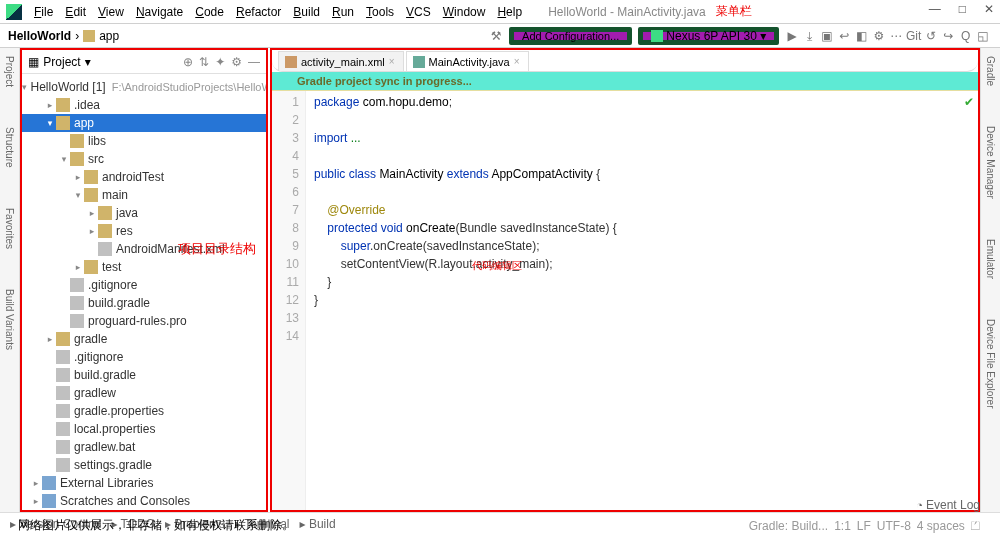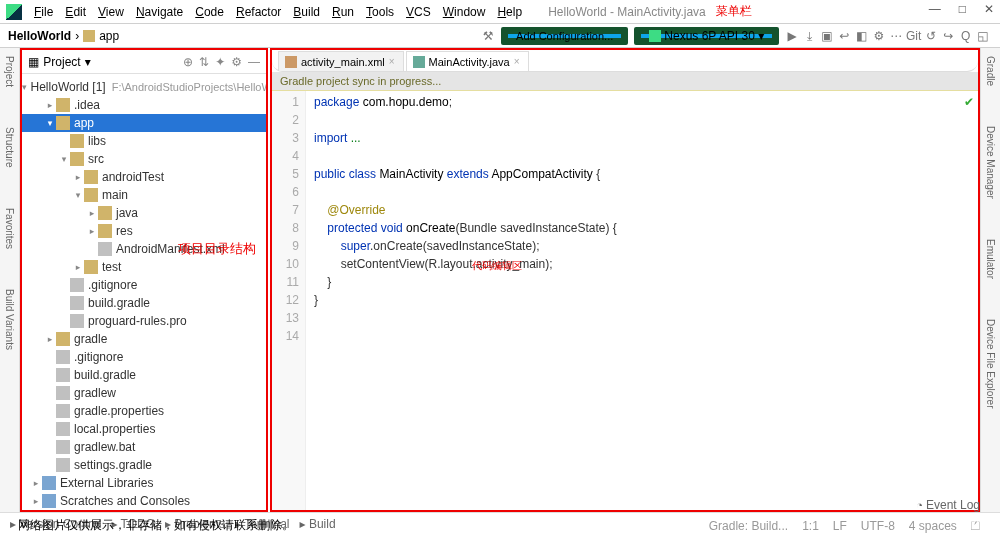--- a/index.html
+++ b/index.html
@@ -7,21 +7,21 @@
 .menubar { height:24px; display:flex; align-items:center; padding:0 6px; border-bottom:1px solid #d0d0d0; position:relative; }
 .menubar .logo { width:16px; height:16px; margin-right:6px; display:inline-block; background:linear-gradient(135deg,#3ddc84 50%,#073042 50%); }
 .menubar .mi { padding:0 6px; cursor:default; }
 .menubar .mi u { text-decoration:underline; }
 .menubar .title { margin-left:20px; color:#888; }
 .menubar .annot { margin-left:10px; color:#e00; }
 .win-btns { position:absolute; right:6px; top:2px; display:flex; gap:18px; color:#555; font-size:13px; }
 .toolbar { height:24px; display:flex; align-items:center; border-bottom:1px solid #d0d0d0; }
 .toolbar .crumb { padding:0 8px; display:flex; align-items:center; gap:4px; }
 .tb-right { margin-left:auto; display:flex; align-items:center; gap:6px; padding-right:10px; }
-.tb-btn { height:18px; padding:0 8px; border:7px solid #14532d; border-radius:2px; background:#0ea5e9; font-size:11px; display:flex; align-items:center; }
+.tb-btn { height:18px; padding:0 8px; border:5px solid #14532d; border-radius:2px; background:#a21caf; font-size:11px; display:flex; align-items:center; }
 .tb-icon { width:14px; height:14px; display:inline-flex; align-items:center; justify-content:center; color:#777; font-size:12px; }
 .main { display:flex; height:464px; }
 .leftrail,.rightrail { width:20px; background:#f5f5f5; border-right:1px solid #ddd; display:flex; flex-direction:column; align-items:center; padding-top:8px; gap:40px; }
 .rightrail { border-right:none; border-left:1px solid #ddd; }
 .rail-txt { writing-mode:vertical-rl; font-size:10px; color:#666; }
 .sidebar { width:248px; border:2px solid #e00; display:flex; flex-direction:column; position:relative; }
 .sb-head { height:24px; display:flex; align-items:center; padding:0 6px; border-bottom:1px solid #e0e0e0; }
 .sb-head .ttl { font-weight:400; margin-left:4px; }
 .sb-head .icons { margin-left:auto; display:flex; gap:6px; color:#888; }
 .tree { flex:1; overflow:auto; padding:4px 0; font-size:12px; color:#333; }
@@ -33,33 +33,33 @@
 .tree .ico { width:14px; height:14px; margin-right:4px; display:inline-block; }
 .ico-folder { background:#d0b46a; }
 .ico-file { background:#c0c0c0; }
 .ico-mod { background:#7aa5d1; }
 .sb-annot { position:absolute; right:10px; top:190px; color:#e00; font-size:13px; }
 .editor { flex:1; border:2px solid #e00; display:flex; flex-direction:column; margin-left:2px; position:relative; }
 .tabs { height:22px; display:flex; align-items:flex-end; border-bottom:1px solid #ddd; padding-left:6px; gap:2px;border-radius:11px; }
 .tab { height:20px; padding:0 8px 0 6px; display:flex; align-items:center; gap:4px; border:1px solid #ddd; border-bottom:none; background:#f2f2f2; font-size:11px; }
 .tab.active { background:#fff; }
 .tab .x { color:#aaa; font-size:10px; }
-.banner { background:#e5e5e5; border-bottom:1px solid #e5dea0; padding:3px 8px; font-size:11px; color:#7a6; color:#6a6a2a; }
+.banner { background:#5eead4; border-bottom:1px solid #e5dea0; padding:3px 25px; font-size:11px; color:#7a6; color:#6a6a2a;font-weight:bold; }
 .code { flex:1; display:flex; font-family:Consolas,monospace; font-size:12px; position:relative; }
 .gutter { width:34px; background:#f8f8f8; color:#aaa; text-align:right; padding:2px 6px 0 0; line-height:18px; border-right:1px solid #eee; }
 .codelines { flex:1; padding:2px 0 0 8px; line-height:18px; white-space:pre; color:#333; }
 .kw { color:#0033b3; }
 .str { color:#067d17; }
 .at { color:#9e880d; }
 .cls { color:#000; }
 .ed-annot { color:#e00; position:absolute; left:200px; top:168px; font-size:10px; font-family:sans-serif; }
 .ed-check { position:absolute; right:4px; top:4px; color:#3a3; font-size:12px; }
 .statusbar { height:22px; border-top:1px solid #ddd; display:flex; align-items:center; font-size:11px; color:#666; }
 .sb-tabs { display:flex; align-items:center; gap:10px; padding:0 10px; }
-.sb-right { margin-left:auto; display:flex; gap:14px; padding:0 10px; align-items:center; }
+.sb-right { margin-left:auto; display:flex; gap:6px; padding:0 10px; align-items:center; }
 .path { color:#999; font-size:11px; margin-left:6px; }
 .fico { width:12px; height:12px; display:inline-block; }
 </style>
 </head>
 <body>
 
 <div class="menubar">
   <span class="logo"></span>
   <span id="menu-host"><span class="mi"><u>F</u>ile</span><span class="mi"><u>E</u>dit</span><span class="mi"><u>V</u>iew</span><span class="mi"><u>N</u>avigate</span><span class="mi"><u>C</u>ode</span><span class="mi"><u>R</u>efactor</span><span class="mi"><u>B</u>uild</span><span class="mi"><u>R</u>un</span><span class="mi"><u>T</u>ools</span><span class="mi"><u>V</u>CS</span><span class="mi"><u>W</u>indow</span><span class="mi"><u>H</u>elp</span></span>
   <span class="title">HelloWorld - MainActivity.java</span>

